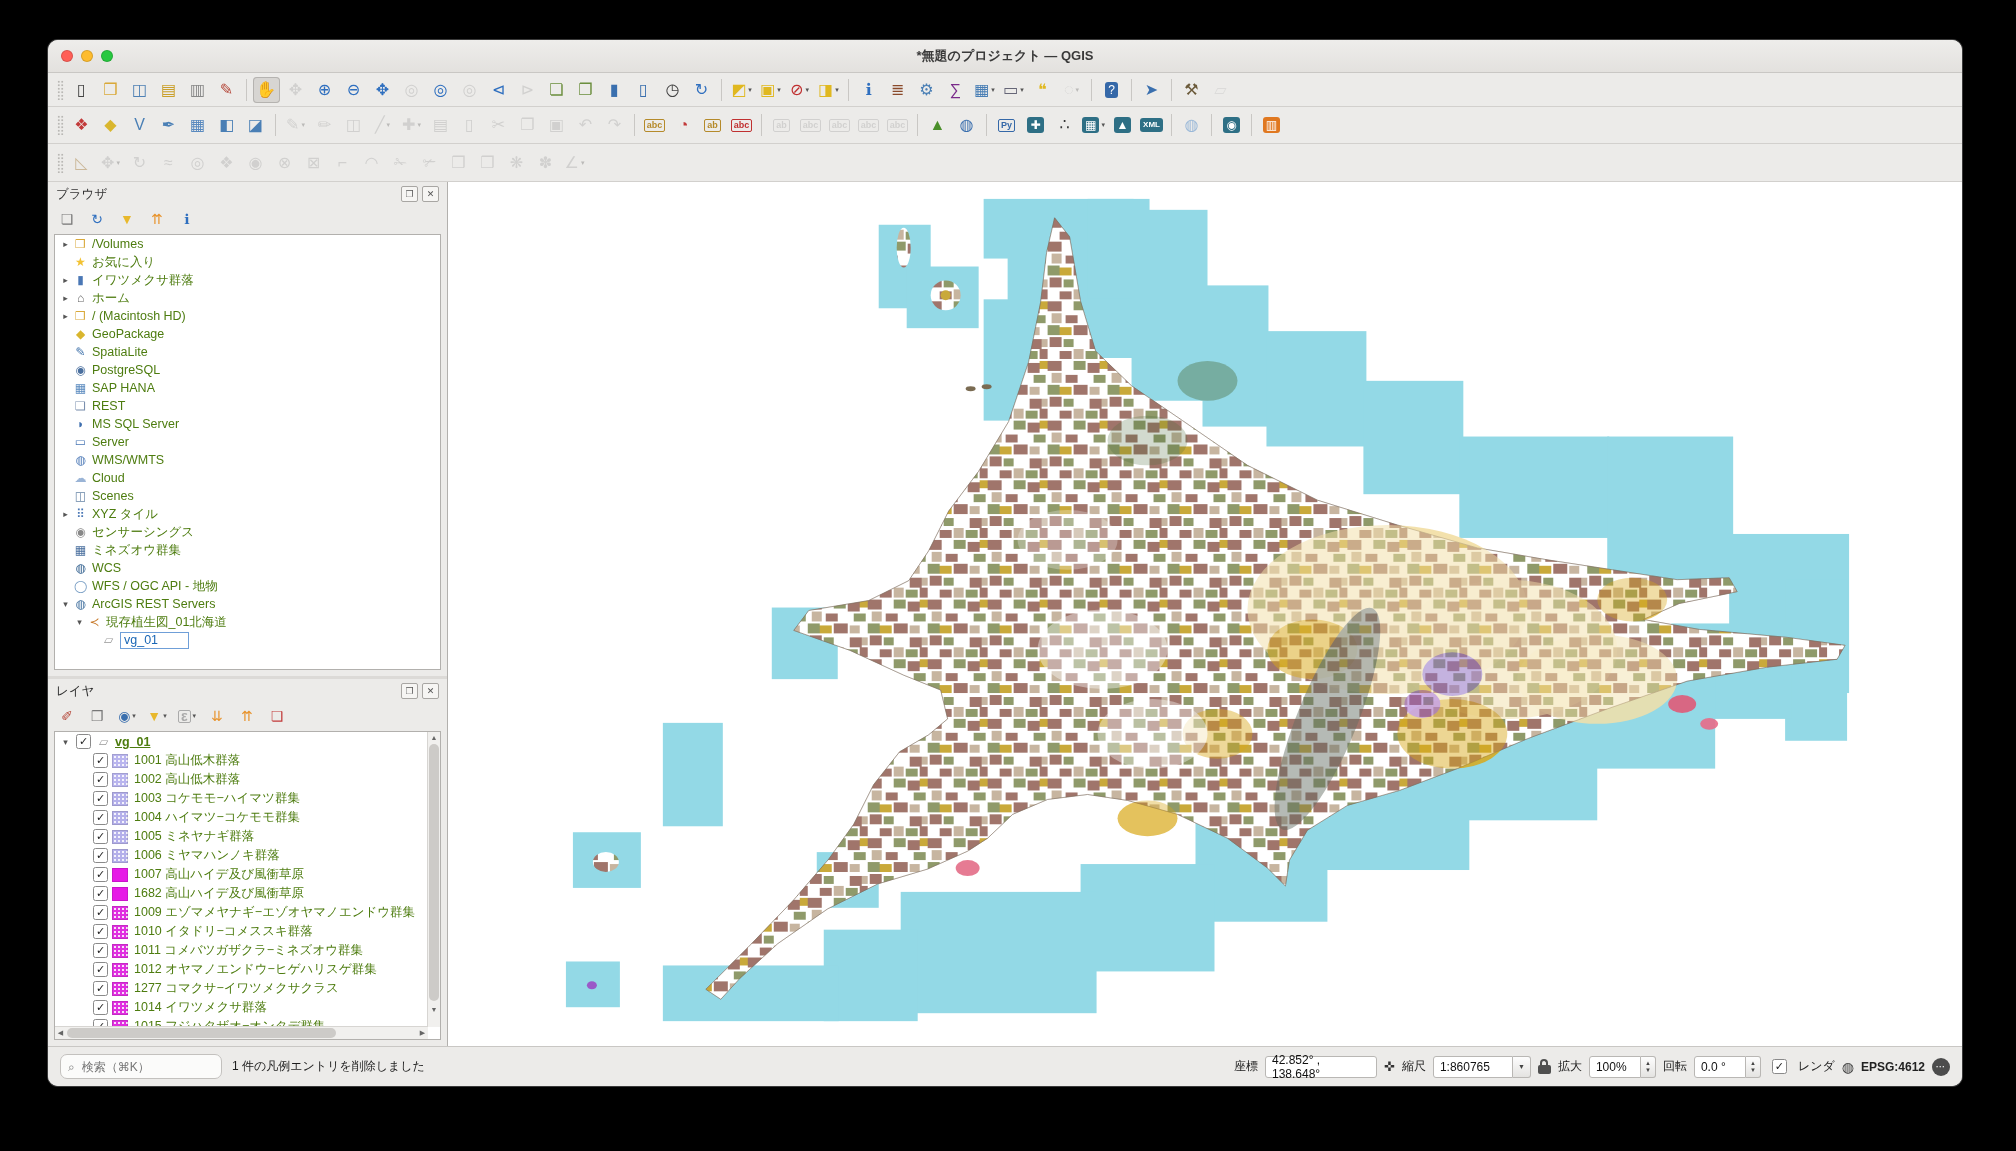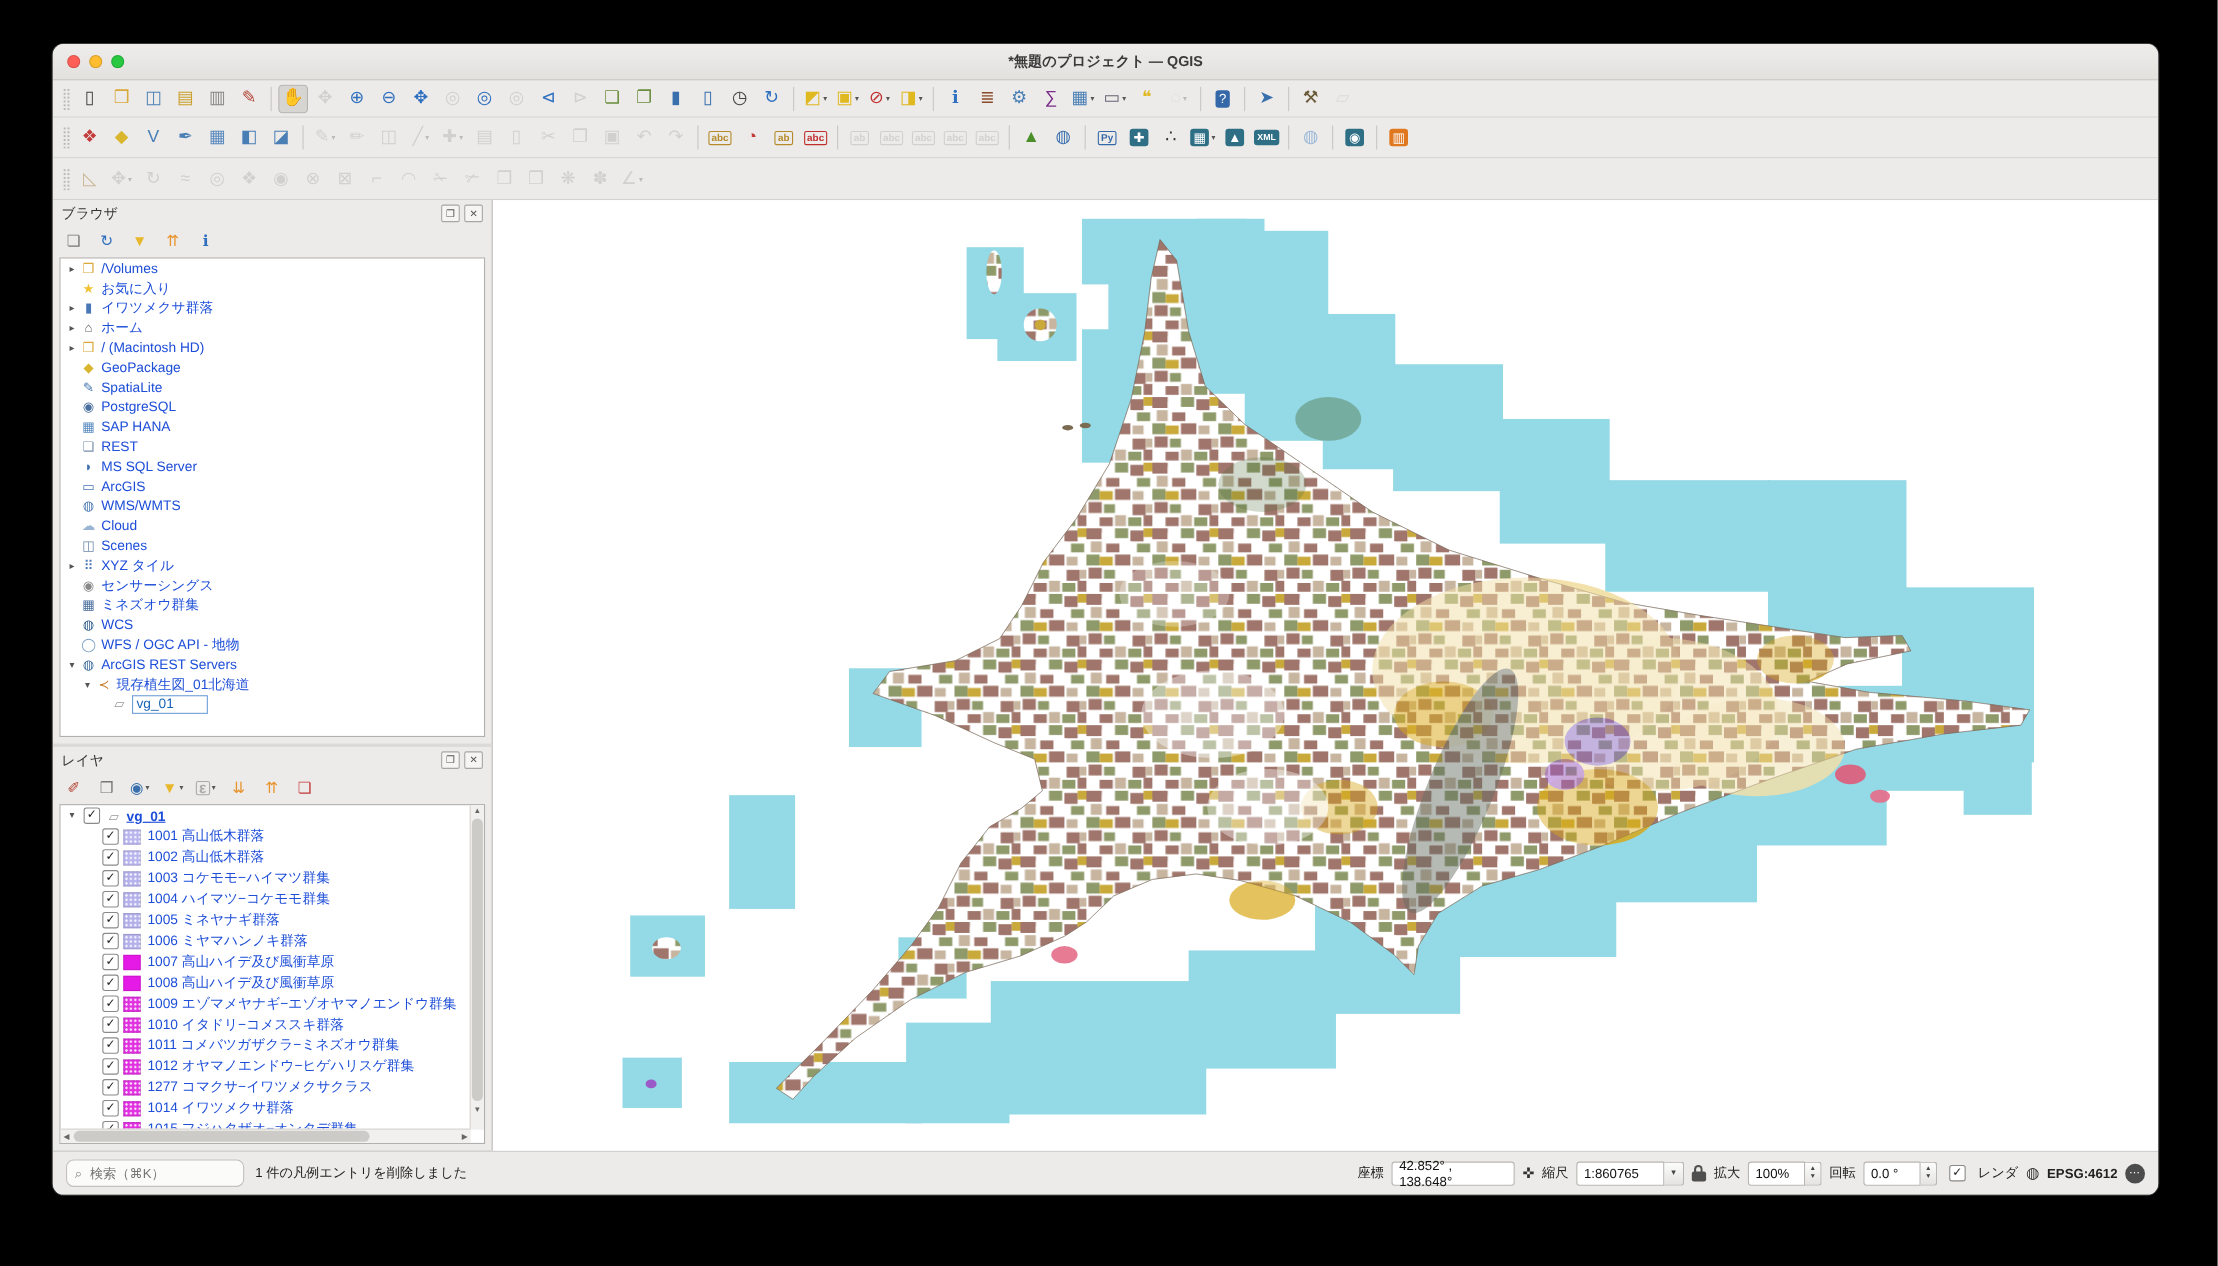--- a/index.html
+++ b/index.html
@@ -37,21 +37,21 @@
   .phead .sp{flex:1}
   .pbtn{width:15px;height:14px;border:1px solid #a8a6a3;border-radius:2px;font-size:9px;color:#555;display:flex;
         align-items:center;justify-content:center;margin-left:4px;background:#f6f5f3}
   .ptool{height:26px;flex:0 0 26px;display:flex;align-items:center;padding:0 8px;gap:8px}
   .ptool .tb-btn{min-width:22px;height:22px;margin:0}
   .ptool .tb-glyph{font-size:14px}
   .tree{flex:1;background:#fff;border:1px solid #b2b0ad;margin:2px 6px 6px 6px;overflow:hidden;position:relative;font-size:12.5px}
   .tree-row{height:18px;display:flex;align-items:center;white-space:nowrap}
   .exp{width:13px;flex:0 0 13px;text-align:center;color:#555;font-size:9px}
   .ticon{width:17px;flex:0 0 17px;text-align:center;font-size:12px;margin-right:3px}
-  .tlabel{color:#1d4ed8}
+  .tlabel{color:#4d7c0f}
   .rename{border:1px solid #6f9fd8;background:#fff;padding:0 30px 1px 3px;color:#1a66b5}
   
   .lrow{height:19px;display:flex;align-items:center;white-space:nowrap}
   .cb{width:13px;height:13px;flex:0 0 13px;border:1px solid #8a8a8a;background:#fff;border-radius:2.5px;font-size:11px;
       line-height:12px;text-align:center;color:#222;margin:0 4px}
   .sw{width:16px;height:14px;flex:0 0 16px;margin-right:6px;border:1px solid rgba(0,0,0,.12);box-sizing:border-box}
   .sw.dots{background-image:radial-gradient(rgba(255,255,255,.85) 1px,transparent 1.2px);background-size:4px 4px}
   .grp{font-weight:bold;text-decoration:underline}
   .vscroll{position:absolute;right:0;top:0;bottom:12px;width:12px;background:#f1f0ee;border-left:1px solid #d7d5d2;
            font-size:7px;color:#666;text-align:center}
@@ -506,21 +506,21 @@
               <span class="tlabel">REST</span>
             </div>
             <div class="tree-row" style="padding-left: 4px;">
               <span class="exp"></span>
               <span class="ticon" style="color: rgb(63, 111, 174);">◗</span>
               <span class="tlabel">MS SQL Server</span>
             </div>
             <div class="tree-row" style="padding-left: 4px;">
               <span class="exp"></span>
               <span class="ticon" style="color: rgb(74, 119, 181);">▭</span>
-              <span class="tlabel">ArcGIS</span>
+              <span class="tlabel">Server</span>
             </div>
             <div class="tree-row" style="padding-left: 4px;">
               <span class="exp"></span>
               <span class="ticon" style="color: rgb(74, 119, 181);">◍</span>
               <span class="tlabel">WMS/WMTS</span>
             </div>
             <div class="tree-row" style="padding-left: 4px;">
               <span class="exp"></span>
               <span class="ticon" style="color: rgb(154, 180, 214);">☁</span>
               <span class="tlabel">Cloud</span>
@@ -650,21 +650,21 @@
                 <span class="tlabel">1006 ミヤマハンノキ群落</span>
               </div>
               <div class="lrow" style="padding-left: 34px;">
                 <span class="cb">✓</span>
                 <span class="sw" style="background-color: rgb(230, 26, 230);"></span>
                 <span class="tlabel">1007 高山ハイデ及び風衝草原</span>
               </div>
               <div class="lrow" style="padding-left: 34px;">
                 <span class="cb">✓</span>
                 <span class="sw" style="background-color: rgb(230, 26, 230);"></span>
-                <span class="tlabel">1008 高山ハイデ及び風衝草原</span>
+                <span class="tlabel">1682 高山ハイデ及び風衝草原</span>
               </div>
               <div class="lrow" style="padding-left: 34px;">
                 <span class="cb">✓</span>
                 <span class="sw dots" style="background-color: rgb(224, 48, 224);"></span>
                 <span class="tlabel">1009 エゾマメヤナギ−エゾオヤマノエンドウ群集</span>
               </div>
               <div class="lrow" style="padding-left: 34px;">
                 <span class="cb">✓</span>
                 <span class="sw dots" style="background-color: rgb(224, 48, 224);"></span>
                 <span class="tlabel">1010 イタドリ−コメススキ群落</span>

